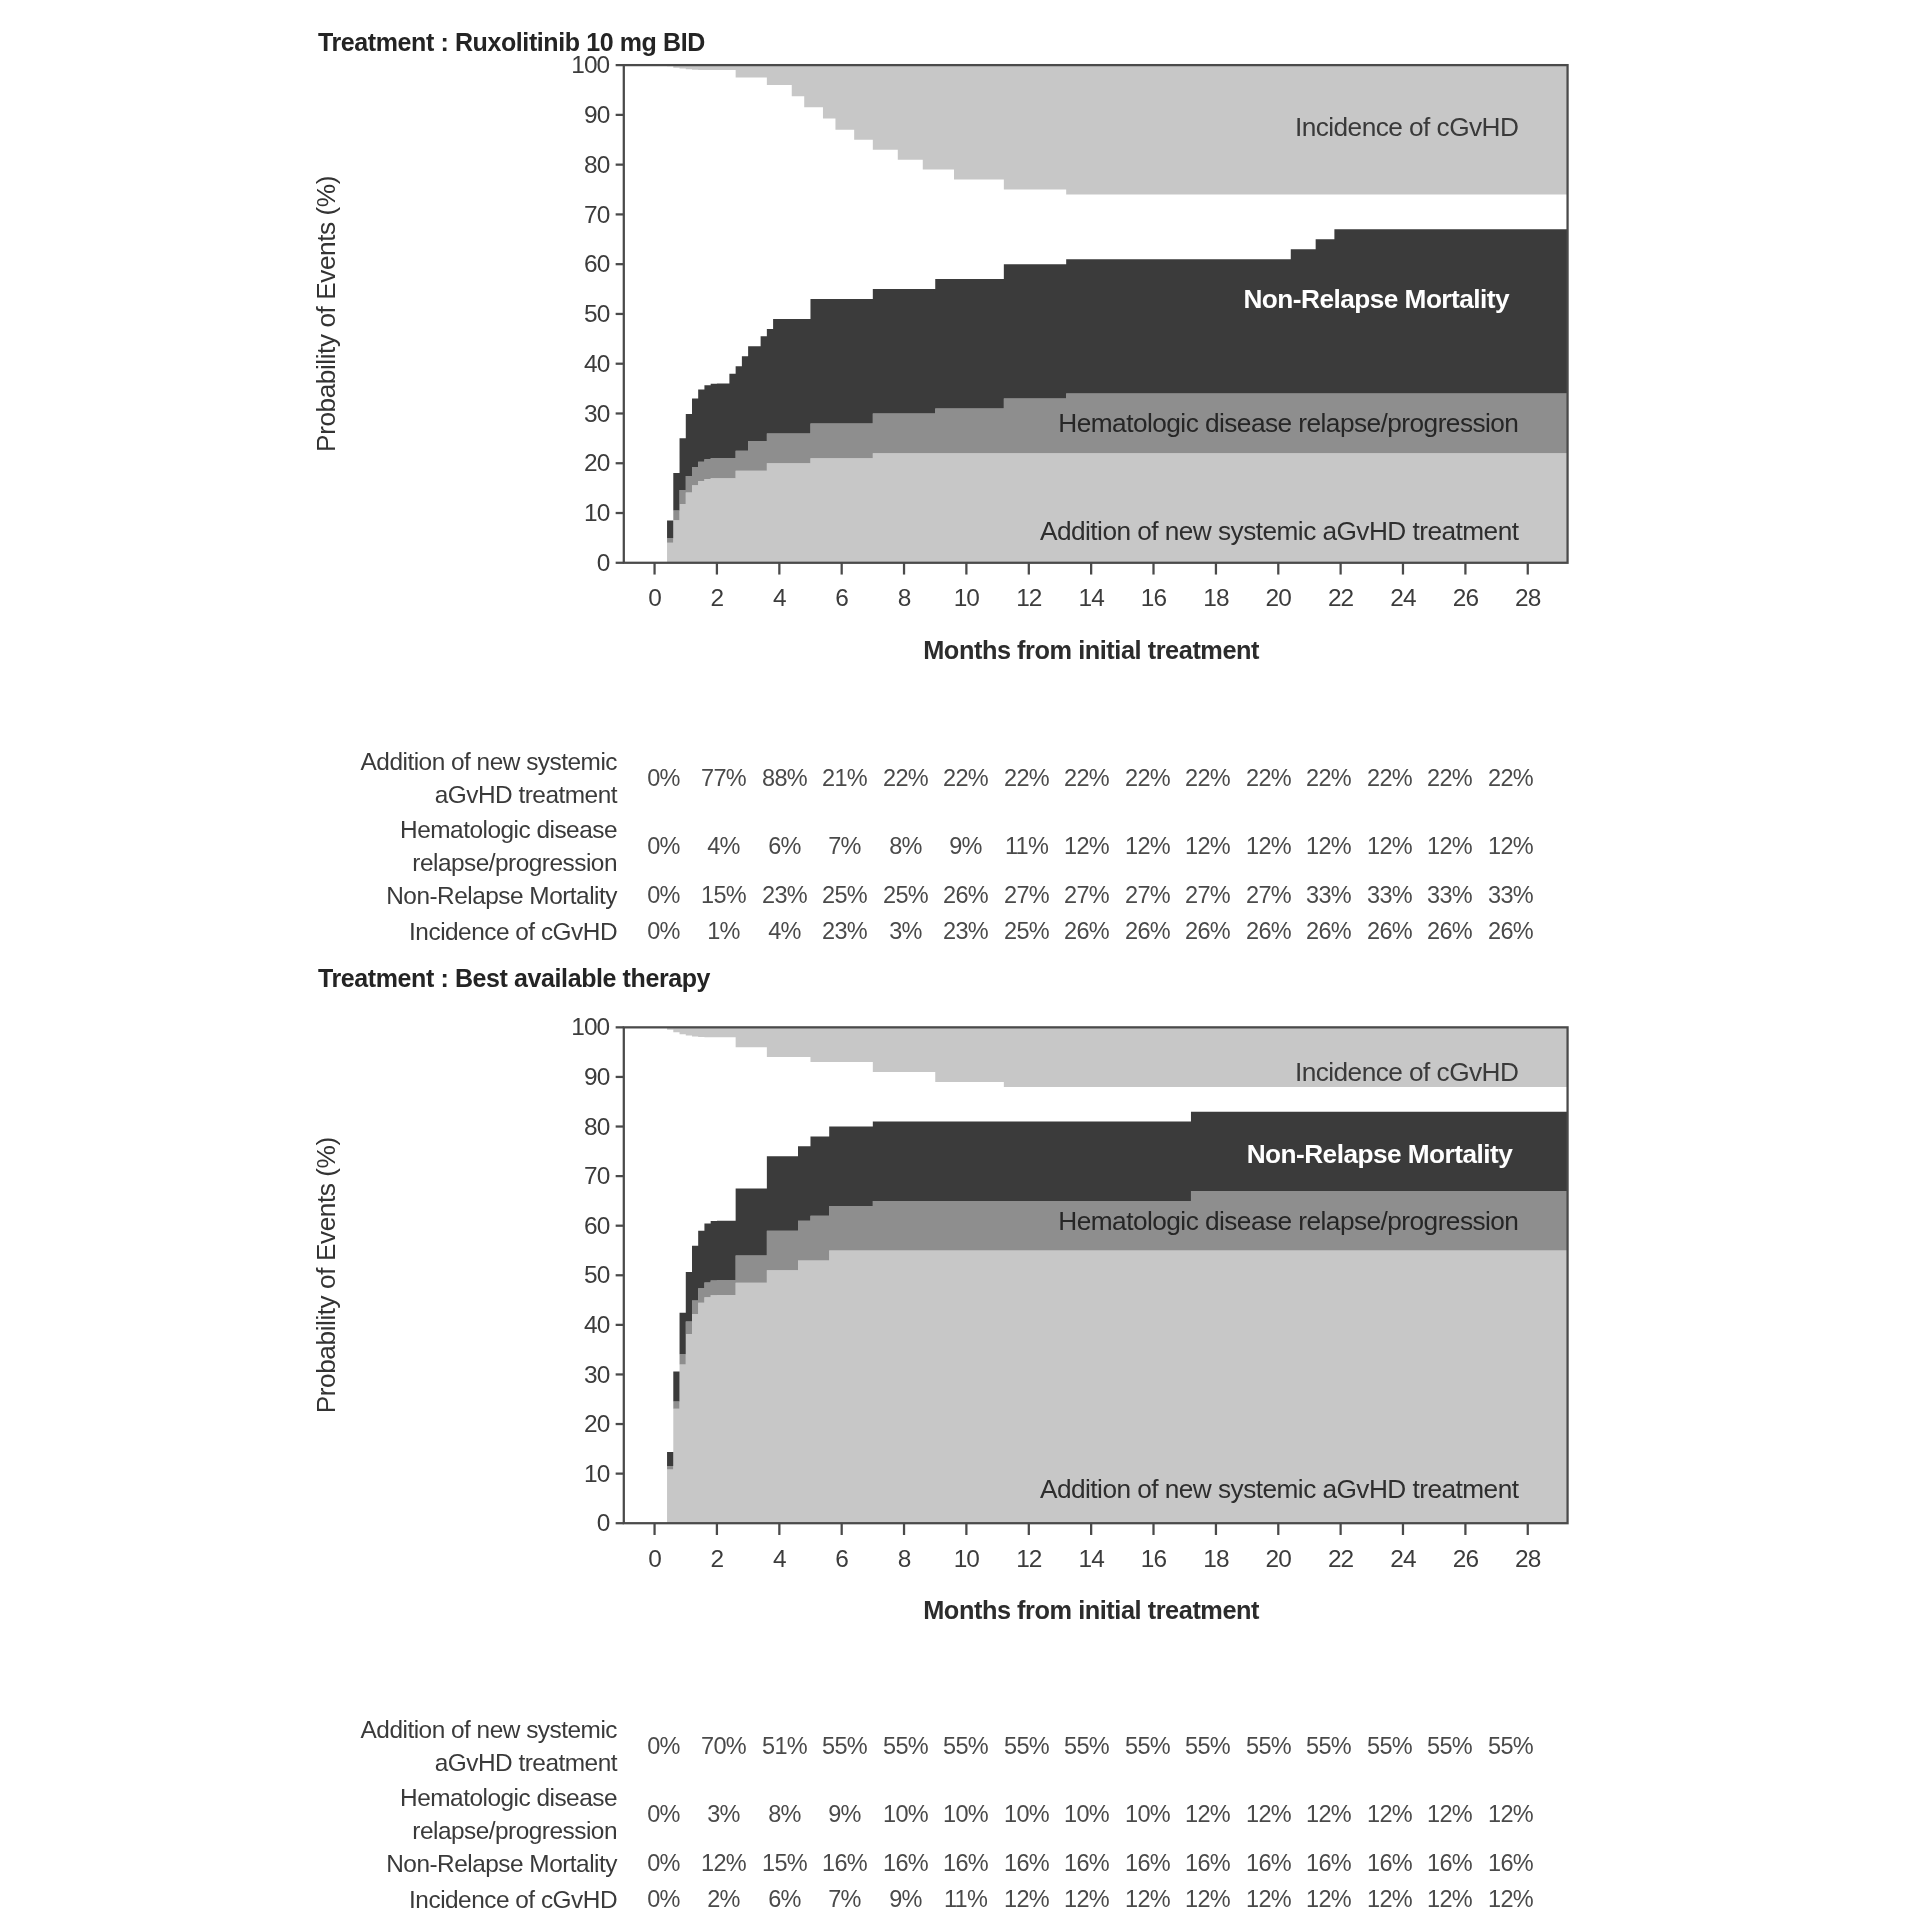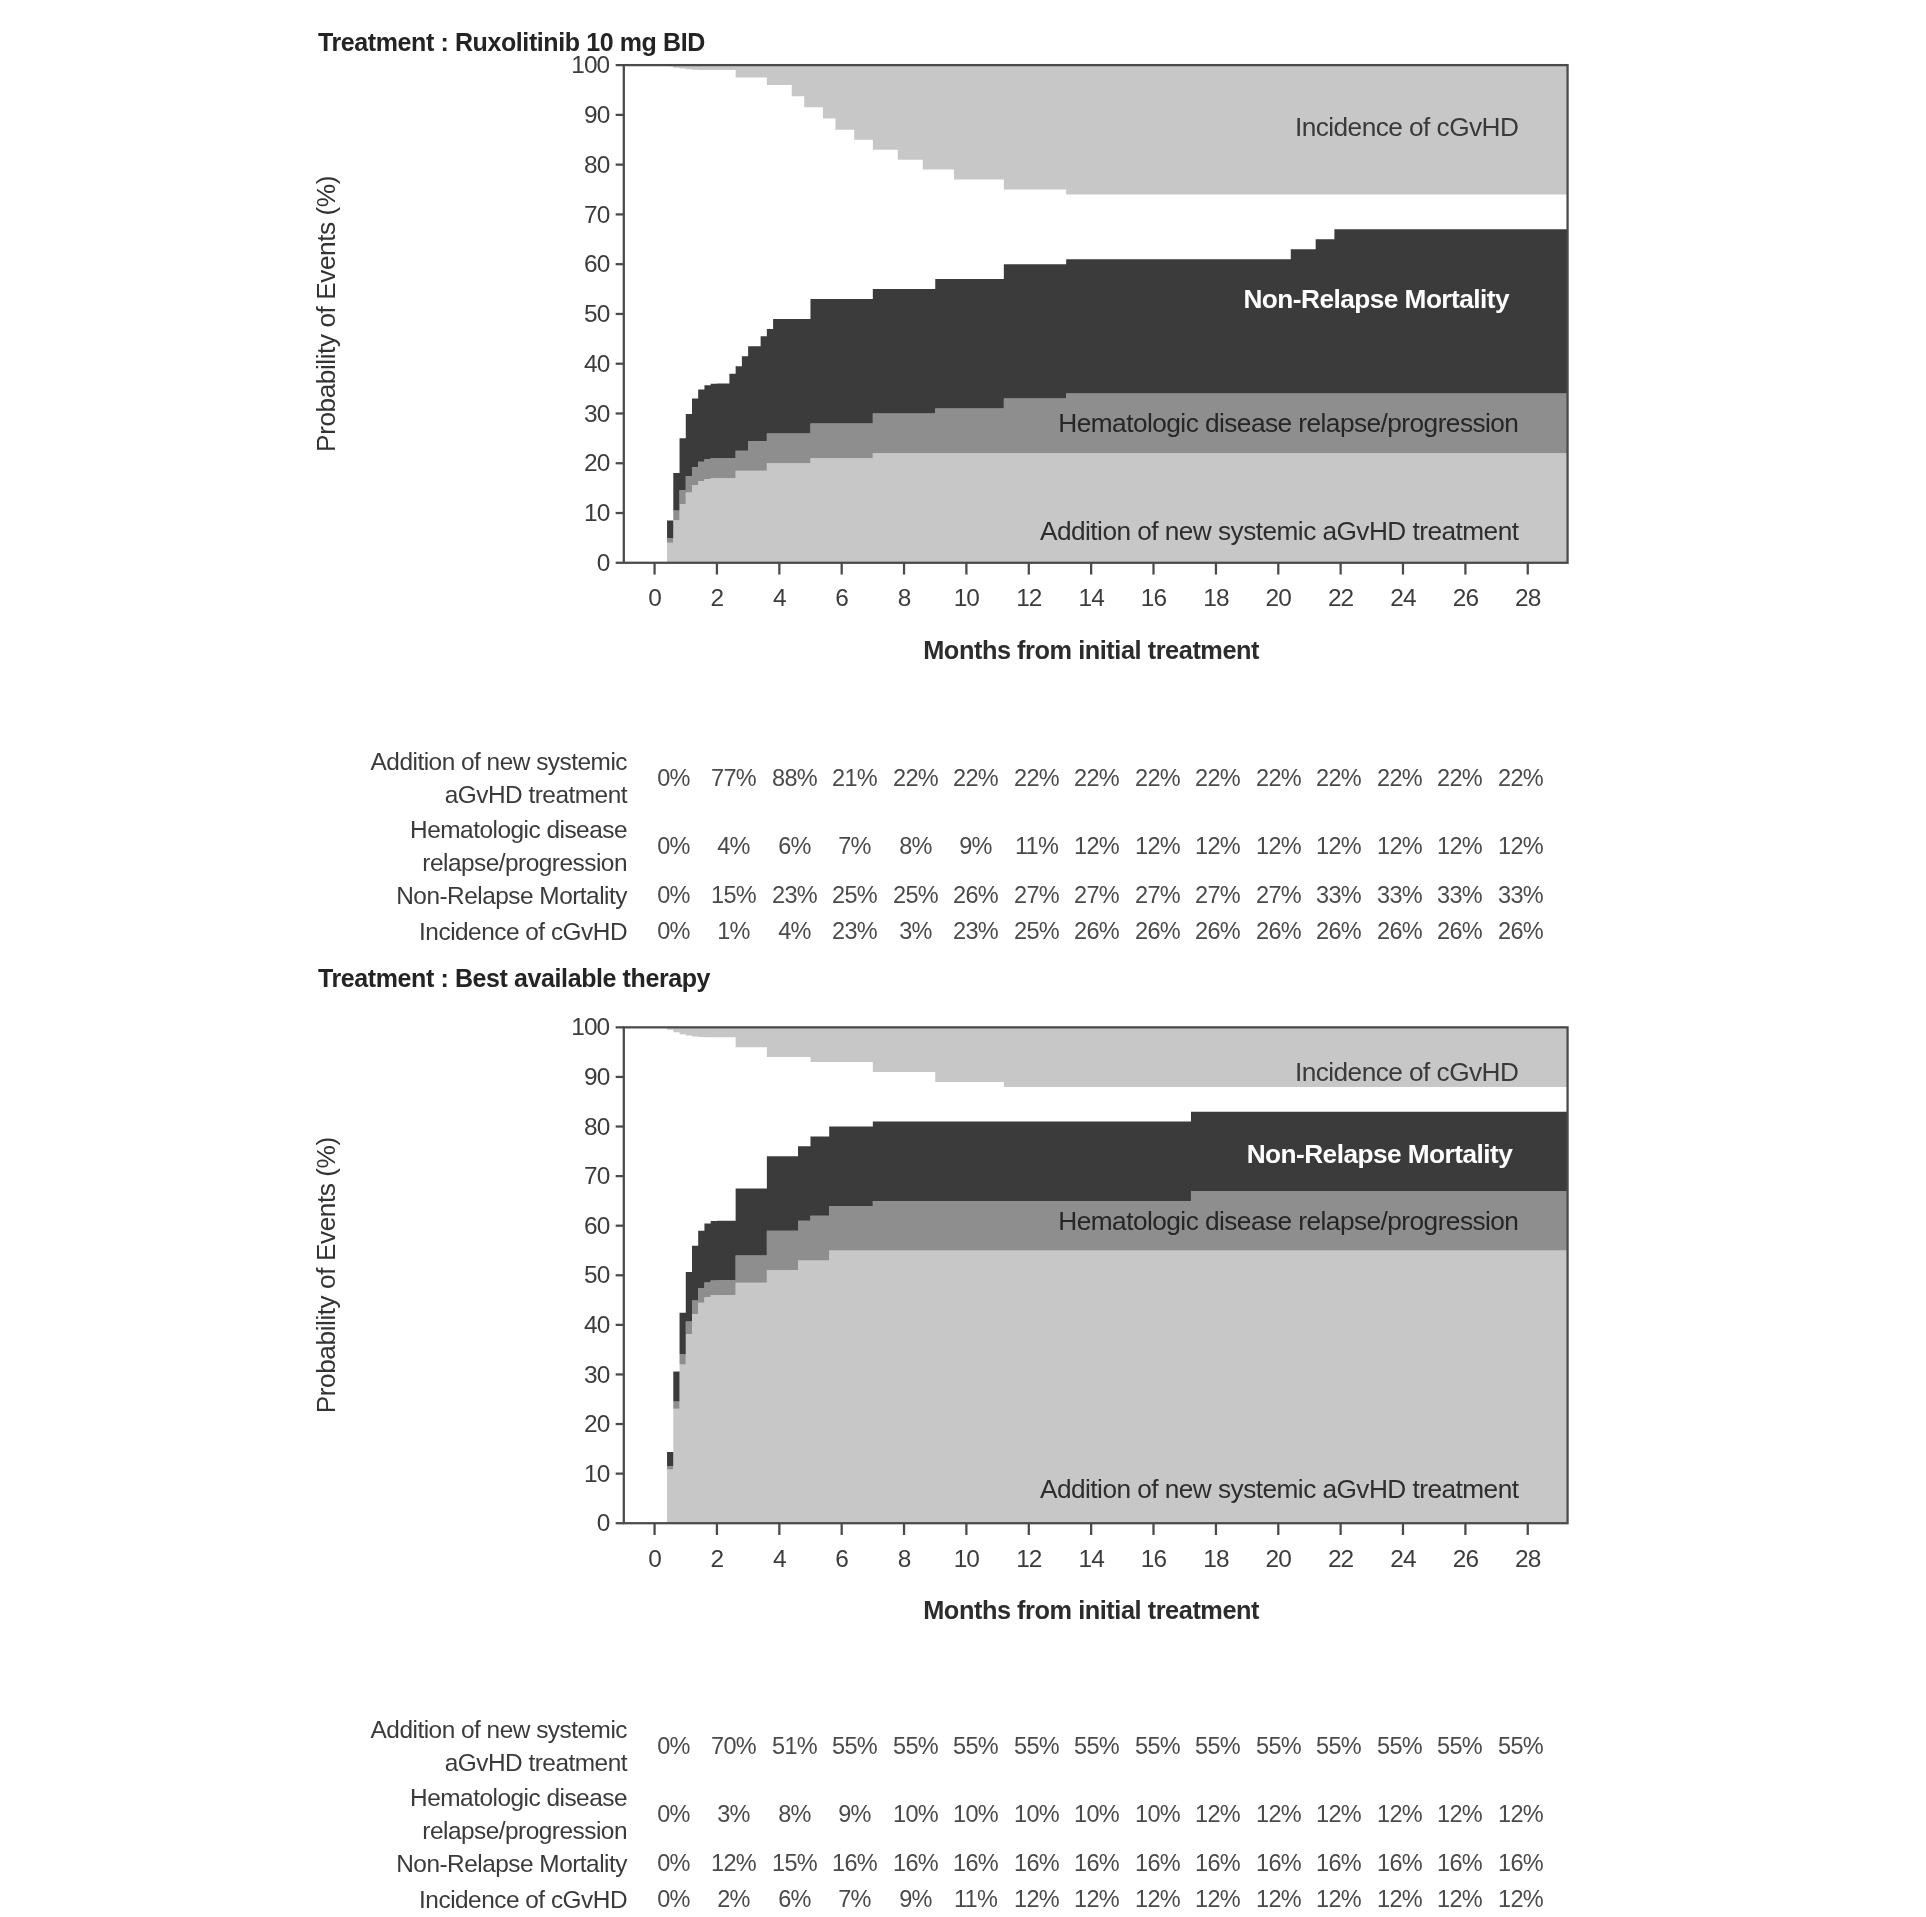--- a/index.html
+++ b/index.html
@@ -8,21 +8,21 @@
     font-family:"Liberation Sans","DejaVu Sans",sans-serif;
     overflow:hidden;color:#2e2e2e;
   }
   .panel-title{
     position:absolute;left:318px;font-size:25px;font-weight:700;
     letter-spacing:-0.4px;color:#242424;white-space:nowrap;
   }
   .chart-holder{position:absolute;left:308px;width:1303px;height:688px;}
   .chart-holder svg{display:block;}
   .table-holder{position:absolute;left:0;width:1927px;}
-  .trow{position:absolute;left:17px;width:1658px;}
+  .trow{position:absolute;left:7px;width:1658px;}
   .tlabel{
     position:absolute;left:308px;width:302px;top:0;bottom:0;
     display:flex;flex-direction:column;justify-content:center;
     text-align:right;font-size:24.4px;line-height:33px;color:#3a3a3a;
     letter-spacing:-0.5px;white-space:nowrap;
   }
   .tval{
     position:absolute;top:50%;transform:translateY(-50%);
     width:65px;margin-left:-33px;text-align:center;
     font-size:23.5px;color:#4a4a4a;letter-spacing:-0.7px;white-space:nowrap;

